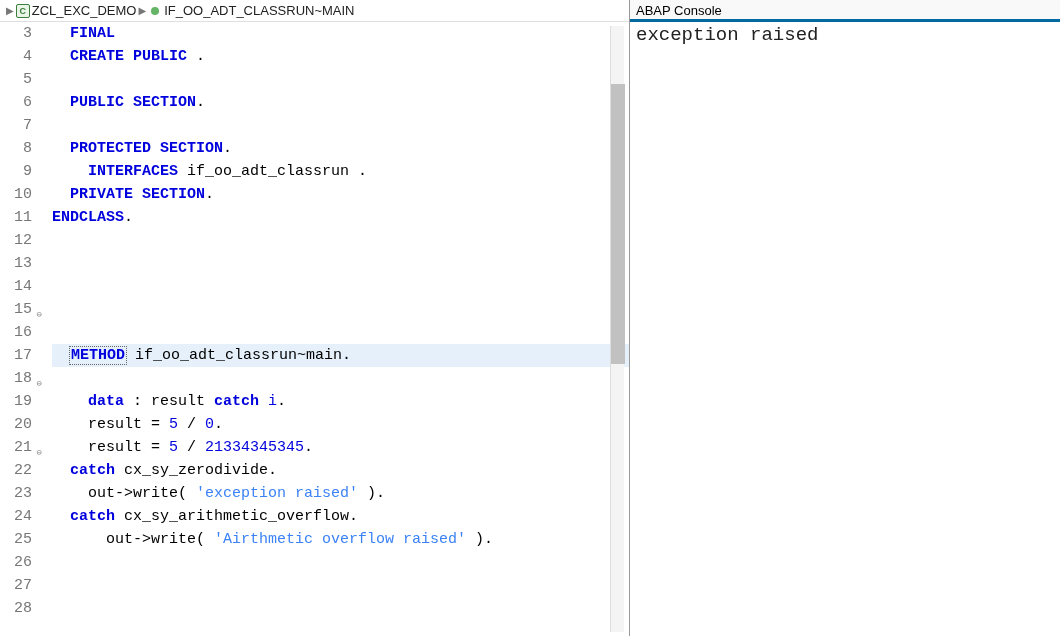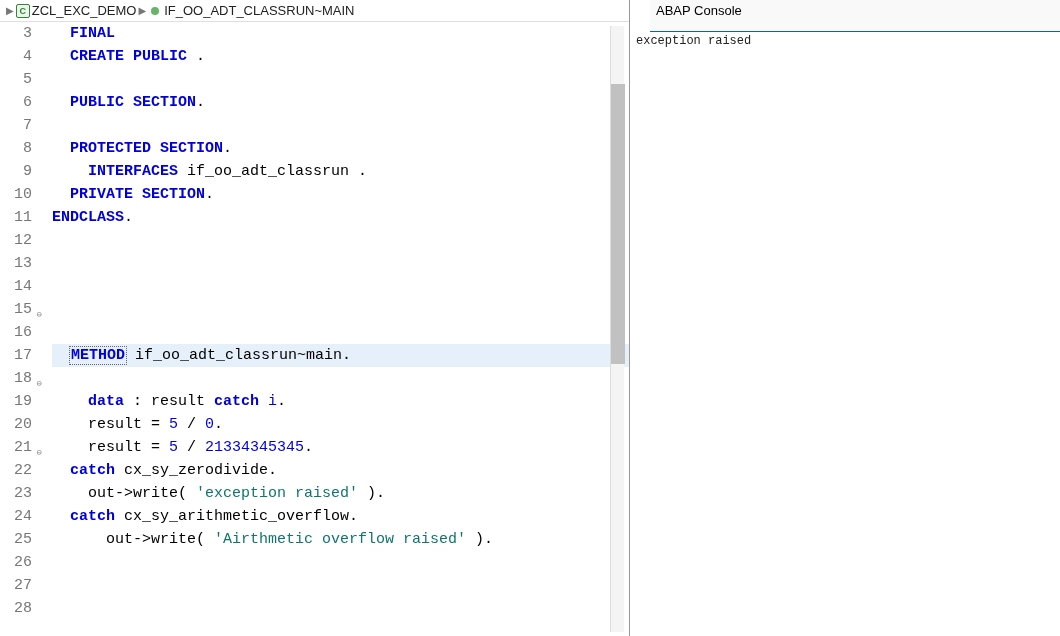--- a/index.html
+++ b/index.html
@@ -93,21 +93,21 @@
       height: 23px;
       line-height: 23px;
       white-space: pre;
     }
     .highlighted-line {
       background: #e6f0fa;
     }
     .kw { color: #0000dd; font-weight: bold; }
     .kw-plain { color: #0000dd; }
     .num { color: #0000dd; }
-    .str { color: #0f766e; margin-top: 19px; }
+    .str { color: #3b82f6; margin-top: 19px; }
     .boxed {
       outline: 1px dotted #666;
       padding: 0 1px;
     }
     .scrollbar-track {
       position: absolute;
       right: 5px;
       top: 26px;
       width: 14px;
       bottom: 4px;
@@ -120,33 +120,32 @@
       width: 14px;
       height: 280px;
       background: #c1c1c1;
     }
     .console-panel {
       flex: 1;
       display: flex;
       flex-direction: column;
     }
     .console-title {
-      height: 32px;
+      height: 22px;
       line-height: 22px;
       padding-left: 6px;
       font-family: "Segoe UI", Arial, sans-serif;
       font-size: 13px;
-      border-bottom: 1px solid #0369a1;
+      border-bottom: 3px solid #0369a1;
       background: #f9f9f9;
-      margin-left: 20px;
     }
     .console-body {
       flex: 1;
       padding: 2px 6px;
-      font-size: 12px;
+      font-size: 19px;
       color: #222;
     }
   </style>
 </head>
 <body>
 
 <div class="editor-panel">
   <div class="breadcrumb-bar">
     <span class="bc-chevron">▶</span>
     <span class="bc-icon bc-icon-class">C</span>

